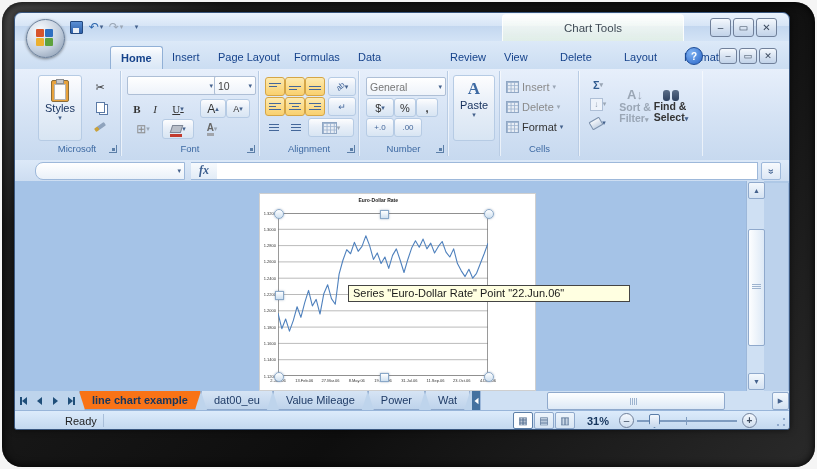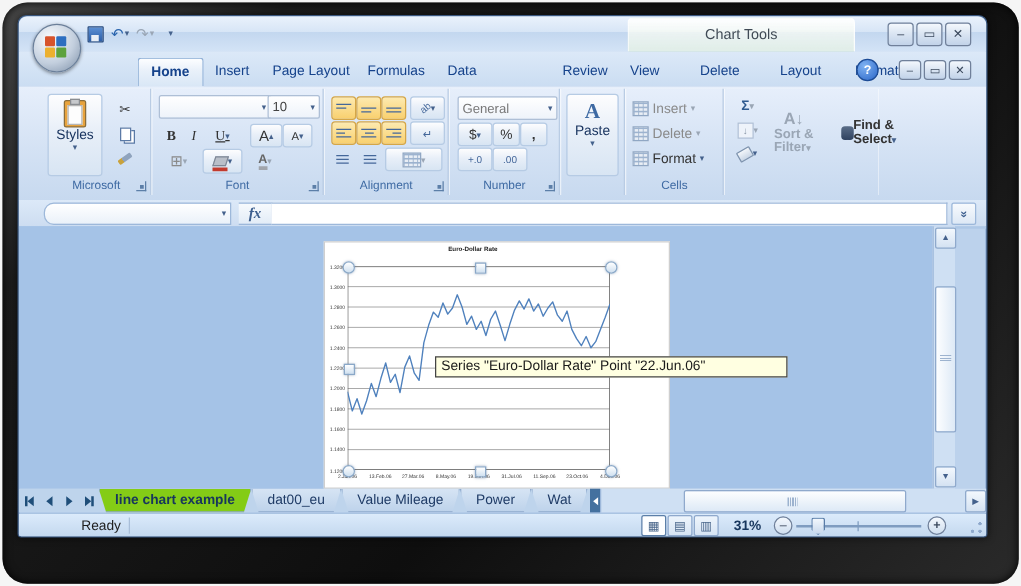--- a/index.html
+++ b/index.html
@@ -126,21 +126,21 @@
   
   .tabbar{position:absolute;left:0;top:378px;width:100%;height:19px;background:#bed4ec;display:flex;align-items:stretch;}
   .nav{width:16px;display:flex;align-items:center;justify-content:center;}
   .tri{width:0;height:0;border:4px solid transparent;}
   .tri.l{border-right:5px solid #1f4e79;border-left:none;}
   .tri.r{border-left:5px solid #1f4e79;border-right:none;}
   .bar{width:2px;height:8px;background:#1f4e79;}
   .stab{position:relative;display:flex;align-items:center;padding:0 12px;font-size:11px;color:#1f3b66;
         background:linear-gradient(#d6e4f4,#bed3eb);border:1px solid #8fa9cc;border-top:none;
         clip-path:polygon(0 0,100% 0,calc(100% - 6px) 100%,6px 100%);}
-  .stab.active{background:#84cc16;font-weight:bold;color:#17365d;z-index:5;}
+  .stab.active{background:#f97316;font-weight:bold;color:#17365d;z-index:5;}
   .hsplit{width:8px;background:#44719f;margin-left:2px;display:flex;align-items:center;justify-content:center;}
   .hscroll{flex:1;position:relative;background:#cfe0f3;border-left:1px solid #9db8da;}
   .hthumb{position:absolute;left:66px;top:1px;width:176px;height:16px;border:1px solid #8fa9cc;border-radius:2px;
           background:linear-gradient(#fdfeff,#dde9f6);}
   .hthumb:after{content:"";position:absolute;top:5px;left:82px;width:8px;height:7px;
           background:repeating-linear-gradient(90deg,#9db3cf 0 1px,transparent 1px 2px);}
   .hright{position:absolute;right:0;top:1px;width:15px;height:16px;border:1px solid #8fa9cc;border-radius:2px;
           background:linear-gradient(#f3f8fd,#d4e2f2);display:flex;align-items:center;justify-content:center;}
   
   .statusbar{position:absolute;left:0;top:397px;width:100%;height:19px;
@@ -438,21 +438,21 @@
             <span class="dd gray">▾</span>
           </span>
       <span class="rbtn" style="left:4px;top:43px;width:26px;height:16px">
             <span class="eraser-ic"></span>
             <span class="dd">▾</span>
           </span>
       <span class="rbtn" style="left:34px;top:8px;width:40px;height:52px;flex-direction:column;color:#8a8a8a">
         <span style="font-size:13px;font-weight:bold;color:#9aa6b5">A↓</span>
         <span class="two-line" style="color:#9aa6b5"><span>Sort &amp;</span><br><span>Filter</span><span class="dd gray">▾</span></span>
       </span>
-      <span class="rbtn" style="left:92px;top:8px;width:44px;height:52px;flex-direction:row;color:#333">
+      <span class="rbtn" style="left:68px;top:8px;width:44px;height:52px;flex-direction:column;color:#333">
         <span class="binoc"></span>
         <span class="two-line"><span>Find &amp;</span><br><span>Select</span><span class="dd">▾</span></span>
       </span>
     </div>
   </div>
 
   <div class="fbar">
     <div class="namebox">
           <span></span>
           <span class="dd">▾</span>

